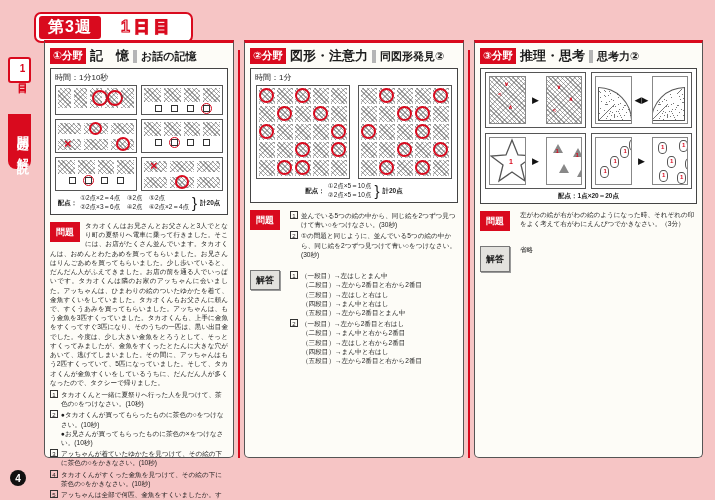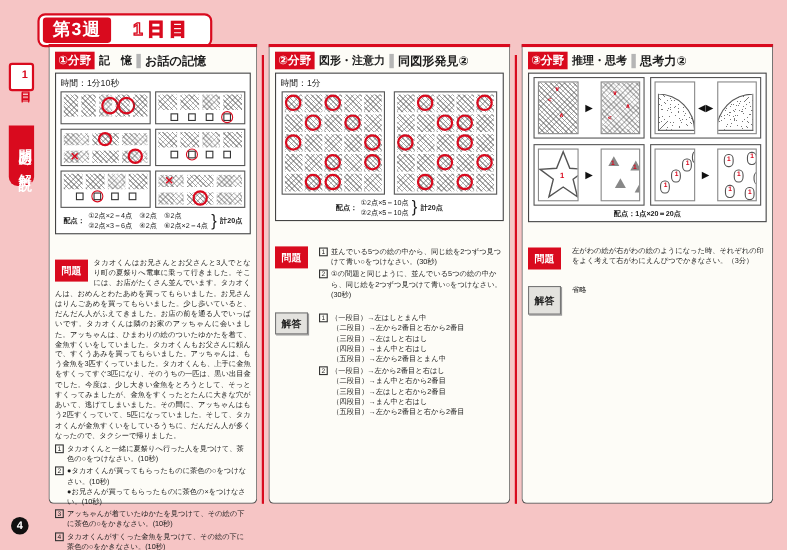--- a/index.html
+++ b/index.html
@@ -21,21 +21,21 @@
      padding:12px 0 14px; border-radius:0 0 8px 8px; letter-spacing:3px;}
   .page-num{position:absolute; left:10px; top:470px; width:16px; height:16px; background:#111; color:#fff;
      border-radius:50%; font-size:10px; font-weight:bold; display:flex; align-items:center; justify-content:center;}
   
   .col{position:absolute; top:40px; height:418px; background:var(--paper);
      border:1px solid #555; border-top:3px solid var(--red); border-radius:0 0 5px 5px; padding:2px 5px;}
   #col1{left:44px; width:190px;} #col2{left:244px; width:220px;} #col3{left:474px; width:229px;}
   .vdiv{position:absolute; top:50px; height:408px; width:2px; background:var(--red);}
   .col-header{display:flex; align-items:center; gap:4px; padding:2px 0 3px;}
   .badge{background:var(--red); color:#fff; font-weight:bold; font-size:10.5px; padding:1px 3px; white-space:nowrap;}
-  .col-title{font-weight:bold; font-size:10px; white-space:nowrap;}
+  .col-title{font-weight:bold; font-size:13px; white-space:nowrap;}
   .col-sep{width:4px; height:13px; background:#b5b5b5;}
   .col-sub{font-size:11px; font-weight:bold; white-space:nowrap;}
   .content-box{border:1px solid #444; padding:3px 4px 2px; background:#fff;}
   .time{font-size:8px; font-weight:normal; margin-bottom:2px;}
   
   .sketch{background:
      repeating-linear-gradient(45deg, rgba(70,70,70,.5) 0 1px, transparent 1px 3px),
      repeating-linear-gradient(-45deg, rgba(70,70,70,.3) 0 1px, transparent 1px 4px);}
   .thumb{border:1px solid #555; background:#fff; position:relative;}
   .cells{display:flex; gap:3px; padding:2px; align-items:center;}
@@ -45,21 +45,21 @@
   .cbrow{display:flex; justify-content:space-around; padding:1px 8px 2px;}
   .cb{width:7px; height:7px; border:1px solid #333; position:relative; background:#fff;}
   .cb .ring{width:11px; height:11px; left:-3px; top:-3px; border-width:1.5px;}
   .p-grid{display:grid; grid-template-columns:1fr 1fr; gap:4px; margin-top:1px;}
   
   .scoring{display:flex; align-items:center; justify-content:center; gap:3px; font-size:6.5px; margin-top:3px;}
   .scoring .pre{font-weight:bold;}
   .scoring .brace{font-size:15px; font-weight:400; line-height:.8;}
   .scoring .tot{font-weight:bold;}
   
-  .sec{margin-top:22px; font-size:6.6px; line-height:1.4;}
+  .sec{margin-top:6px; font-size:6.6px; line-height:1.4;}
   .sec-label{float:left; width:30px; height:20px; display:flex; align-items:center; justify-content:center;
      font-size:9px; font-weight:bold; margin:1px 5px 2px 0;}
   .lab-problem{background:var(--red); color:#fff;}
   .lab-answer{background:#e3e2de; color:#222; border:1px solid #777; box-shadow:1px 1px 0 #999;}
   .story{text-align:justify;}
   .q-list{clear:none; margin-top:3px;}
   .q-item{display:flex; gap:3px; margin-top:2px;}
   .q-num{flex:0 0 auto; border:1px solid #333; width:8px; height:8px; line-height:8px; text-align:center; font-size:6px;}
   .q-text{white-space:pre-line;}
   .ans-item{display:flex; gap:3px; margin-top:1px;}

